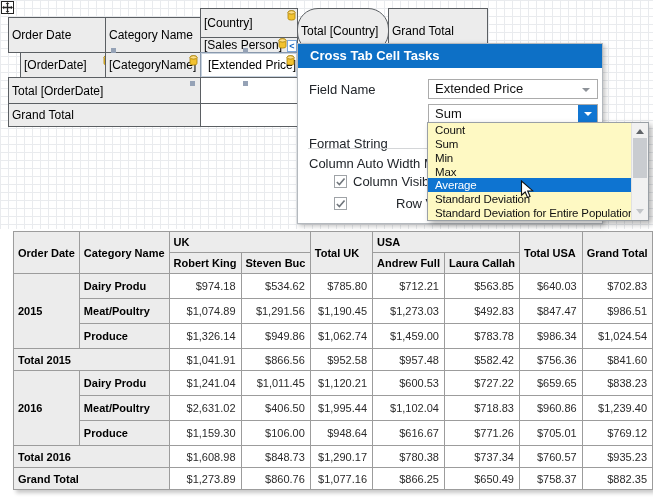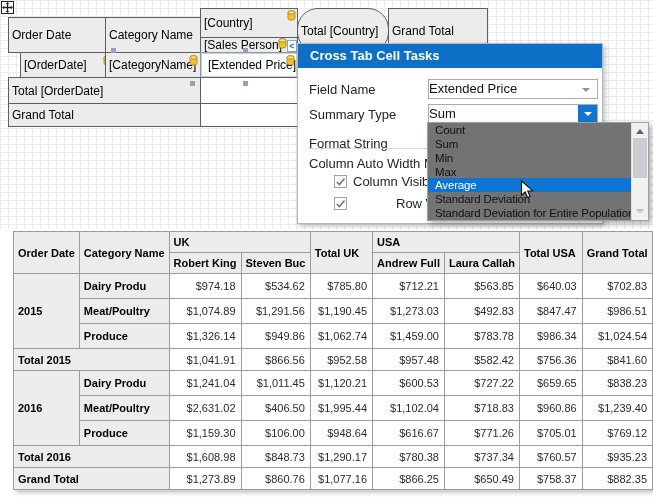--- a/index.html
+++ b/index.html
@@ -43,21 +43,21 @@
     box-shadow:2px 2px 5px rgba(0,0,0,.25); z-index:5;
   }
   .popup-title {
     height:24px; background:#0d70c6; color:#fff; font-size:13px; font-weight:bold;
     line-height:24px; padding-left:12px;
   }
   .plabel { position:absolute; left:11px; font-size:13px; color:#21252a; }
   .combo {
     position:absolute; left:130px; width:170px; height:20px; background:#fff;
     border:1px solid #ababab; box-sizing:border-box; font-size:13px;
-    line-height:18px; color:#111; cursor:pointer;
+    line-height:18px; padding-left:6px; color:#111; cursor:pointer;
   }
   .combo .arrow {
     position:absolute; right:7px; top:8px; width:0; height:0;
     border-left:4px solid transparent; border-right:4px solid transparent;
     border-top:4px solid #8d9298;
   }
   .combo .blue-btn {
     position:absolute; right:0; top:0; width:19px; height:18px; background:#1176d2;
     display:flex; align-items:center; justify-content:center;
   }
@@ -68,21 +68,21 @@
   .separator { position:absolute; left:10px; right:10px; top:104px; border-top:1px solid #d4d6d8; }
   .cb-row { position:absolute; left:11px; display:flex; align-items:center; cursor:pointer;margin-left:25px; }
   .cb-box {
     width:13px; height:13px; background:#fff; border:1px solid #9fa3a7;
     box-sizing:border-box; margin-right:6px; position:relative;
   }
   .cb-label { font-size:13px; color:#21252a; }
   
   .dd-list {
     position:absolute; left:427px; top:122px; width:222px; height:99px;
-    background:#737373; border:1px solid #9aa0a6; box-sizing:border-box;
+    background:#fef9c3; border:1px solid #9aa0a6; box-sizing:border-box;
     box-shadow:3px 3px 6px rgba(0,0,0,.3); z-index:10;
   }
   .dd-items { position:absolute; left:0; top:0; bottom:0; right:17px; display:flex; flex-direction:column; }
   .dd-item {
     flex:1; display:flex; align-items:center; padding-left:7px;
     font-size:11.5px; letter-spacing:-0.15px; color:#111; white-space:nowrap; cursor:pointer;
   }
   .dd-item.sel { background:#0e74d1; color:#fff; }
   .dd-scroll {
     position:absolute; right:0; top:0; bottom:0; width:17px;
@@ -187,21 +187,20 @@
 
   <div class="popup">
     <div class="popup-title">Cross Tab Cell Tasks</div>
 
     <span class="plabel" style="top:38px;">Field Name</span>
     <div class="combo" style="top:35px;">
       <span>Extended Price</span>
       <span class="arrow"></span>
     </div>
 
-    <span class="plabel" style="top:63px;">Summary Type</span>
     <div class="combo" style="top:60px;">
       <span>Sum</span>
       <span class="blue-btn">
           <i></i>
         </span>
     </div>
 
     <span class="plabel" style="top:92px;">Format String</span>
 
     <div class="separator"></div>

